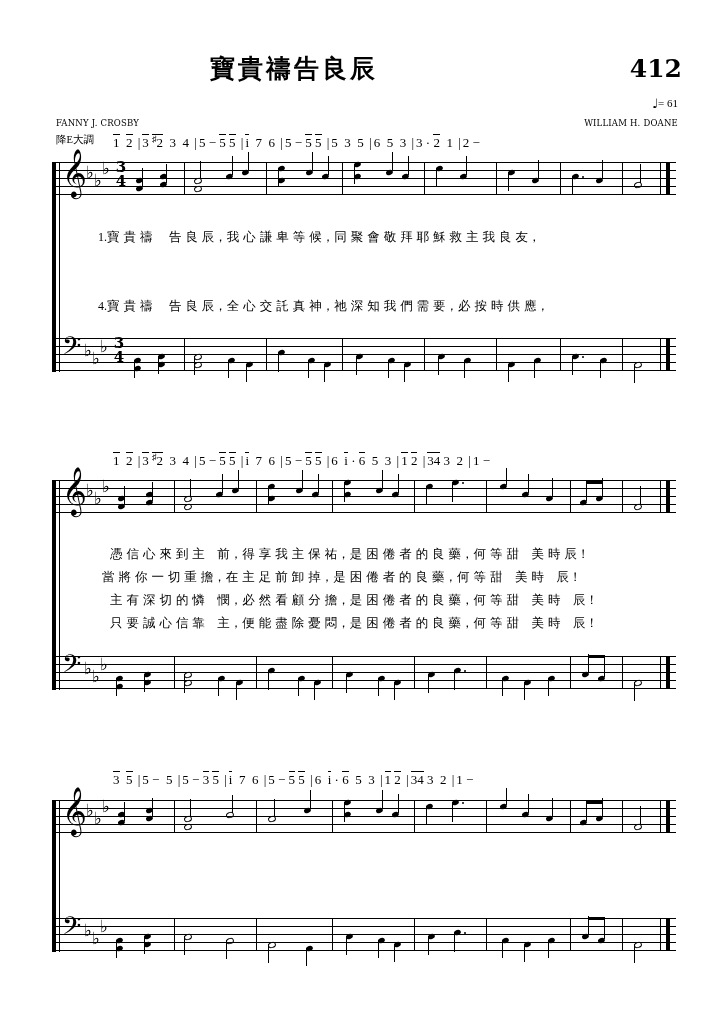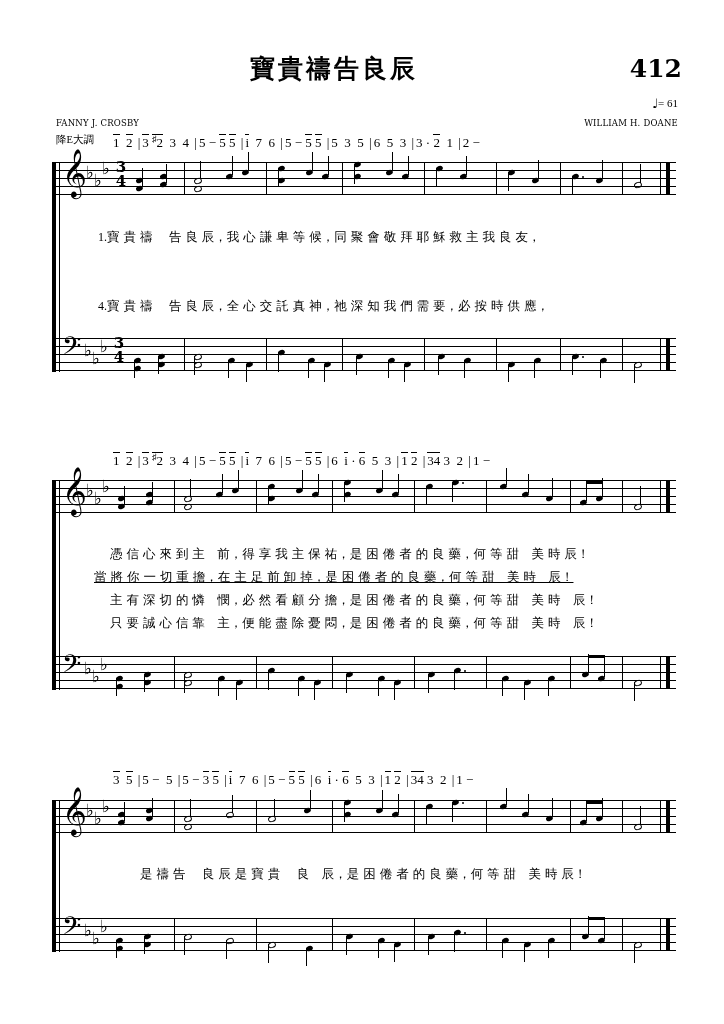--- a/index.html
+++ b/index.html
@@ -25,21 +25,20 @@
   .title {
     position: absolute;
     top: 52px;
     left: 0;
     width: 588px;
     text-align: center;
     font-family: "DejaVu Serif", serif;
     font-size: 25px;
     font-weight: bold;
     letter-spacing: 3px;
-    padding-left: 40px;
   }
   .subtitle {
     position: absolute;
     top: 86px;
     left: 0;
     width: 724px;
     text-align: center;
     font-family: "DejaVu Serif", serif;
     font-size: 11px;
   }
@@ -489,21 +488,21 @@
     <div class="nh" style="left:542px; top:198px;"></div>
       <div class="stem" style="left:548px; top:180px; height:19px;"></div>
     <div class="beam" style="left:532px; top:177px; width:17px;"></div>
     <div class="nh hollow" style="left:578px; top:202px;"></div>
       <div class="stem" style="left:578px; top:204px; height:19px;"></div>
   </div>
 
   <div class="lyrics" style="top:546px; left:110px;">
     <span>憑 信 心 來 到 主　前，得 享 我 主 保 祐，是 困 倦 者 的 良 藥，何 等 甜　美 時 辰！</span>
   </div>
-  <div class="lyrics" style="top:569px; left:94px;text-decoration:underline;">
+  <div class="lyrics" style="top:569px; left:102px;">
     <span>當 將 你 一 切 重 擔，在 主 足 前 卸 掉，是 困 倦 者 的 良 藥，何 等 甜　美 時　辰！</span>
   </div>
   <div class="lyrics" style="top:592px; left:110px;">
     <span>主 有 深 切 的 憐　憫，必 然 看 顧 分 擔，是 困 倦 者 的 良 藥，何 等 甜　美 時　辰！</span>
   </div>
   <div class="lyrics" style="top:615px; left:110px;">
     <span>只 要 誠 心 信 靠　主，便 能 盡 除 憂 悶，是 困 倦 者 的 良 藥，何 等 甜　美 時　辰！</span>
   </div>
 
   <div class="numrow" style="top:772px; left:113px;">
@@ -631,17 +630,14 @@
       <div class="stem" style="left:492px; top:142px; height:18px;"></div>
     <div class="nh" style="left:526px; top:136px;"></div>
       <div class="stem" style="left:532px; top:118px; height:19px;"></div>
     <div class="nh" style="left:542px; top:140px;"></div>
       <div class="stem" style="left:548px; top:122px; height:19px;"></div>
     <div class="beam" style="left:532px; top:119px; width:17px;"></div>
     <div class="nh hollow" style="left:578px; top:144px;"></div>
       <div class="stem" style="left:578px; top:146px; height:19px;"></div>
   </div>
 
-  <div class="lyrics" style="top:866px; left:140px;">
-    <span>是 禱 告　 良 辰 是 寶 貴　 良　辰，是 困 倦 者 的 良 藥，何 等 甜　美 時 辰！</span>
-  </div>
 
 </div>
 
 </body></html>

